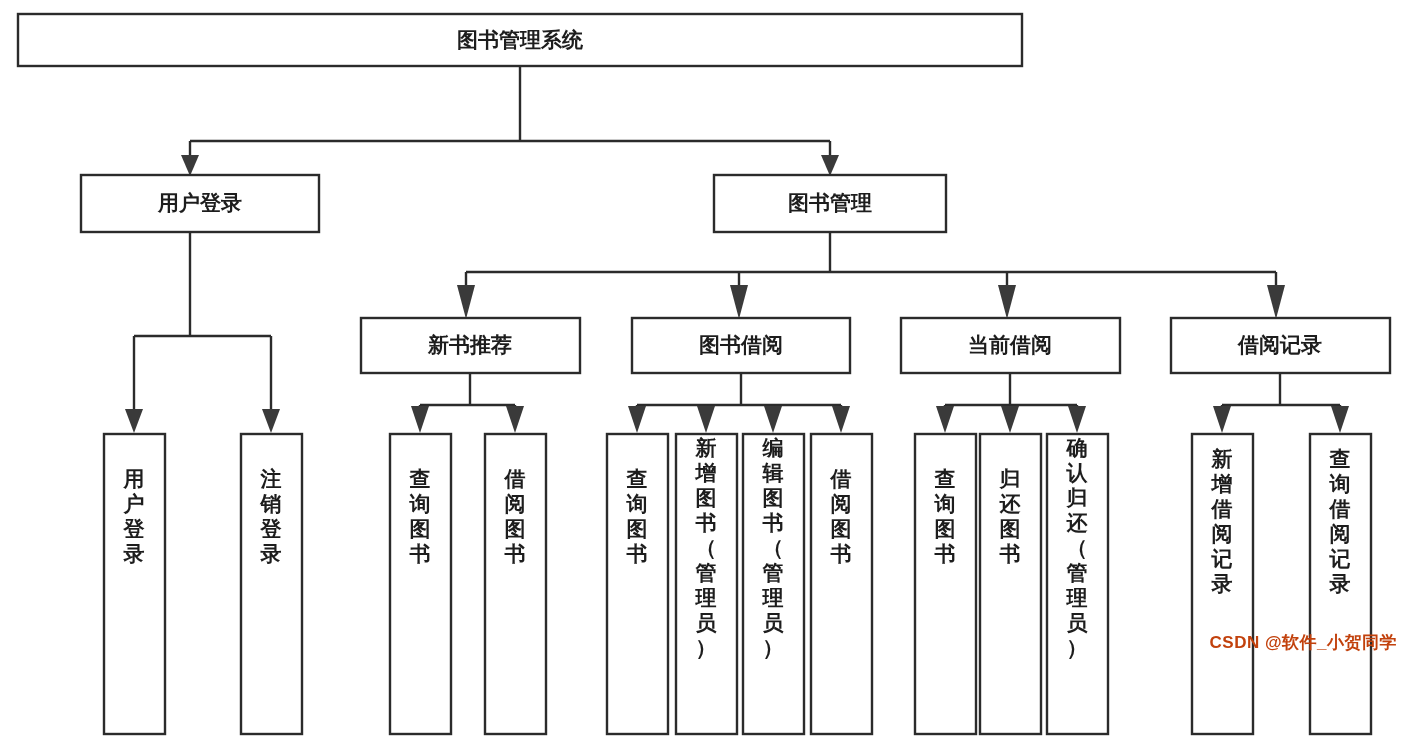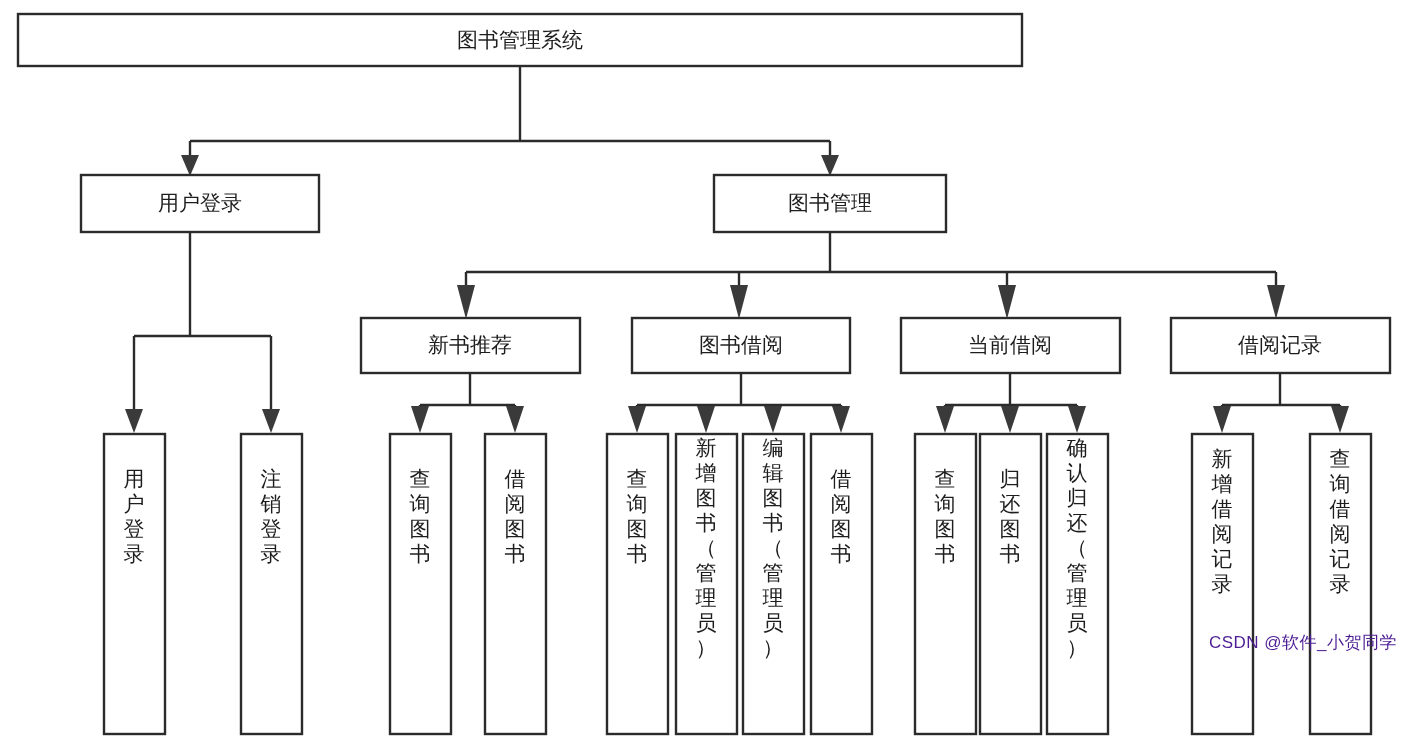--- a/index.html
+++ b/index.html
@@ -12,20 +12,21 @@
     width: 1405px;
     height: 747px;
     font-family: "Liberation Sans", "DejaVu Sans", sans-serif;
     overflow: hidden;
     position: relative;
   }
   #diagram-root {
     position: relative;
     width: 1405px;
     height: 658px;
+    font-weight: bold;
   }
   svg.diagram-svg {
     position: absolute;
     top: 0;
     left: 0;
     width: 1405px;
     height: 747px;
   }
   .node-box {
     fill: #ffffff;
@@ -54,21 +55,21 @@
     font-size: 21px;
     fill: #1d1d1d;
     text-anchor: middle;
   }
   .watermark-text {
     position: absolute;
     right: 8px;
     bottom: 4px;
     font-family: "Liberation Sans", "DejaVu Sans", sans-serif;
     font-size: 17px;
-    color: #4c1d95;
+    color: #c2410c;
     letter-spacing: 0.5px;
     white-space: nowrap;
     user-select: none;
   }
 </style>
 </head>
 <body>
 
 <div id="diagram-root">
 

